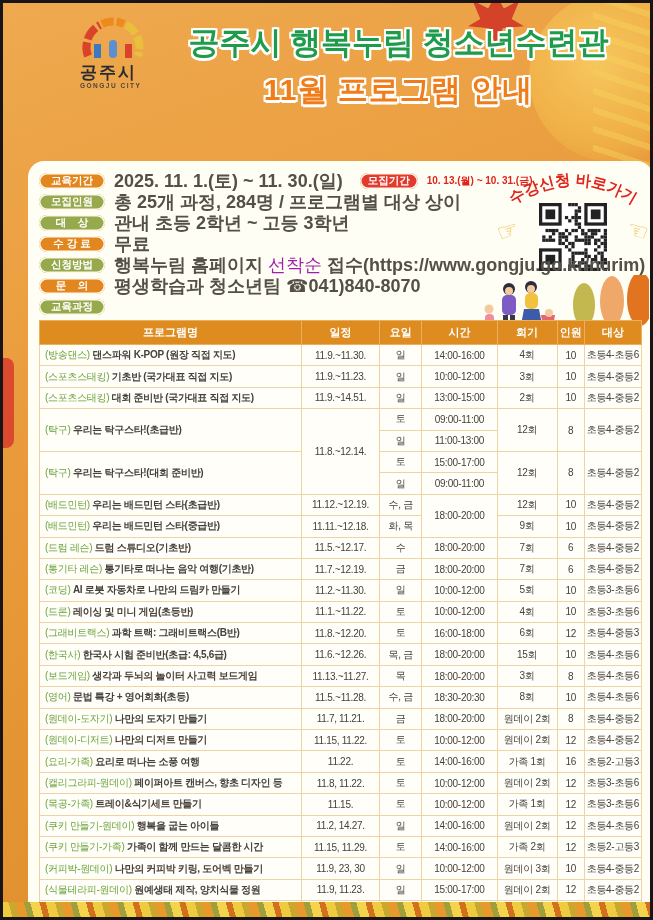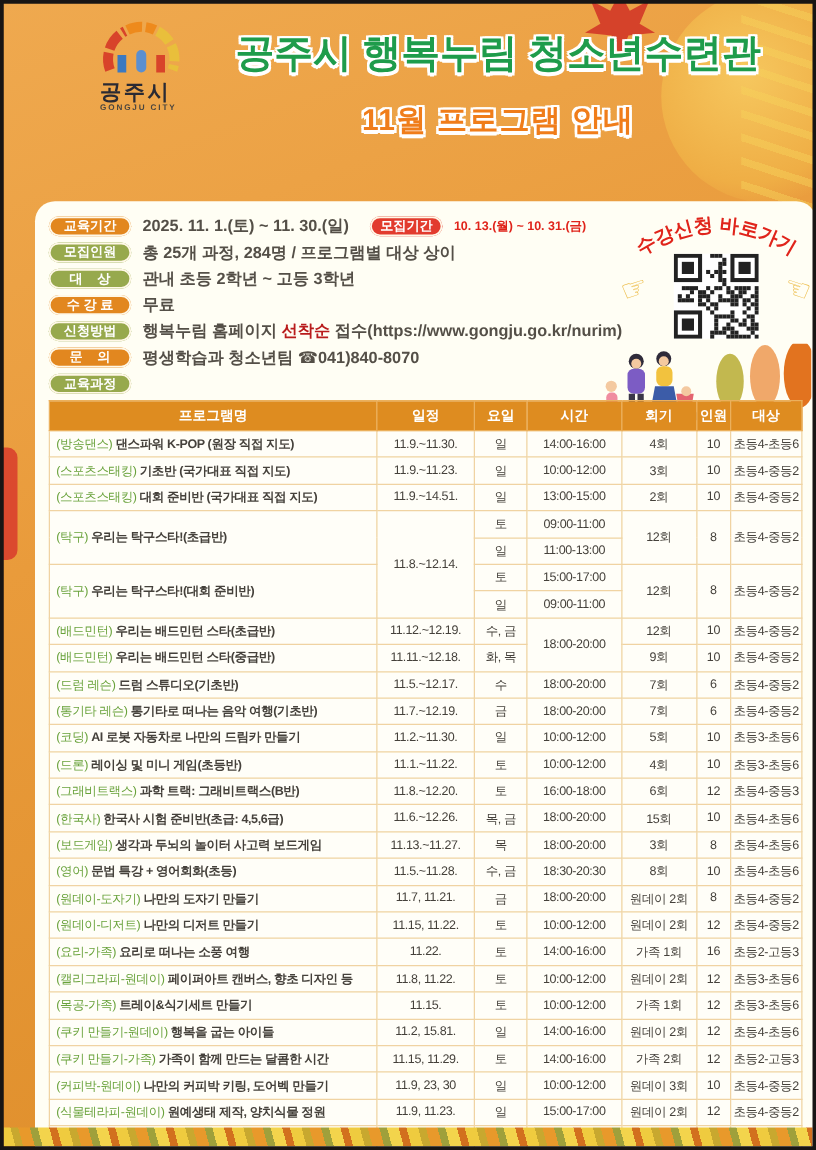--- a/index.html
+++ b/index.html
@@ -19,33 +19,33 @@
   .foliage{position:absolute;left:3px;right:3px;bottom:3px;height:15px;z-index:55;
     background:repeating-linear-gradient(75deg,#EFCB3F 0 9px,#C8A82F 9px 15px,#E8992B 15px 24px,#9FA03B 24px 30px,#F3D44C 30px 39px,#D2701E 39px 45px);}
 
   
   .logo{position:absolute;left:80px;top:16px;width:96px;text-align:left;z-index:5;}
   .logo .nm{font-size:17px;font-weight:800;color:#2A2A33;letter-spacing:2px;line-height:1.05;}
   .logo .sub{font-size:6.5px;font-weight:700;color:#4A453E;letter-spacing:1.5px;}
   .titles{position:absolute;left:150px;right:6px;top:22px;text-align:center;z-index:5;}
   .ol{text-shadow:-2px -2px 0 #FFF,2px -2px 0 #FFF,-2px 2px 0 #FFF,2px 2px 0 #FFF,0 -2px 0 #FFF,0 2px 0 #FFF,-2px 0 0 #FFF,2px 0 0 #FFF,0 3px 0 #FFF;}
   .t1{font-size:31px;font-weight:900;color:#1E9C4B;letter-spacing:0px;}
-  .t2{font-size:24px;font-weight:900;color:#F07D1A;margin-top:16px;letter-spacing:1px;}
+  .t2{font-size:30px;font-weight:900;color:#F07D1A;margin-top:6px;letter-spacing:1px;}
 
   
   .panel{position:absolute;left:28px;top:130px;width:625px;height:774px;background:#FFFEF4;
     border-radius:16px;box-sizing:border-box;padding:9px 11px 0 11px;z-index:4;margin-top:31px;}
 
   .irow{display:flex;align-items:center;height:21px;gap:9px;position:relative;z-index:3;}
   .badge{flex:0 0 66px;height:16px;border-radius:9px;display:flex;align-items:center;justify-content:center;
     color:#FFF;font-size:10.5px;font-weight:800;white-space:pre;box-shadow:0 0 0 1.5px #FFF8E8 inset;}
   .bo{background:#E2871F;} .bg{background:#97A94D;} .br{background:#E23B2E;flex:0 0 58px;margin-left:8px;}
-  .itext{font-size:13px;font-weight:700;color:#544F47;white-space:nowrap;}
+  .itext{font-size:18px;font-weight:700;color:#544F47;white-space:nowrap;}
   .ired{font-size:10px;font-weight:900;color:#E0241B;white-space:nowrap;}
-  .ihl{color:#b91c1c;font-weight:700;}
+  .ihl{color:#a21caf;font-weight:400;}
 
   
   .qrwrap{position:absolute;top:2px;right:2px;width:156px;height:122px;z-index:2;text-align:center;}
   .hand{position:absolute;font-size:24px;color:#EDBE4E;top:54px;}
   .hand.l{left:2px;transform:rotate(-18deg);}
   .hand.r{right:2px;transform:rotate(18deg);}
   .qrbox{position:absolute;left:44px;top:40px;width:68px;height:68px;background:#FFF;}
 
   
   .ill{position:absolute;right:4px;top:114px;width:170px;height:66px;z-index:2;}
@@ -495,21 +495,21 @@
             <td class="prog"><span class="prefix">(목공-가족)</span> 트레이&amp;식기세트 만들기</td>
             <td>11.15.</td>
             <td>토</td>
             <td>10:00-12:00</td>
             <td>가족 1회</td>
             <td>12</td>
             <td>초등3-초등6</td>
           </tr>
           <tr>
             <td class="prog"><span class="prefix">(쿠키 만들기-원데이)</span> 행복을 굽는 아이들</td>
-            <td>11.2, 15.81.</td>
+            <td>11.2, 14.27.</td>
             <td>일</td>
             <td>14:00-16:00</td>
             <td>원데이 2회</td>
             <td>12</td>
             <td>초등4-초등6</td>
           </tr>
           <tr>
             <td class="prog"><span class="prefix">(쿠키 만들기-가족)</span> 가족이 함께 만드는 달콤한 시간</td>
             <td>11.15, 11.29.</td>
             <td>토</td>

